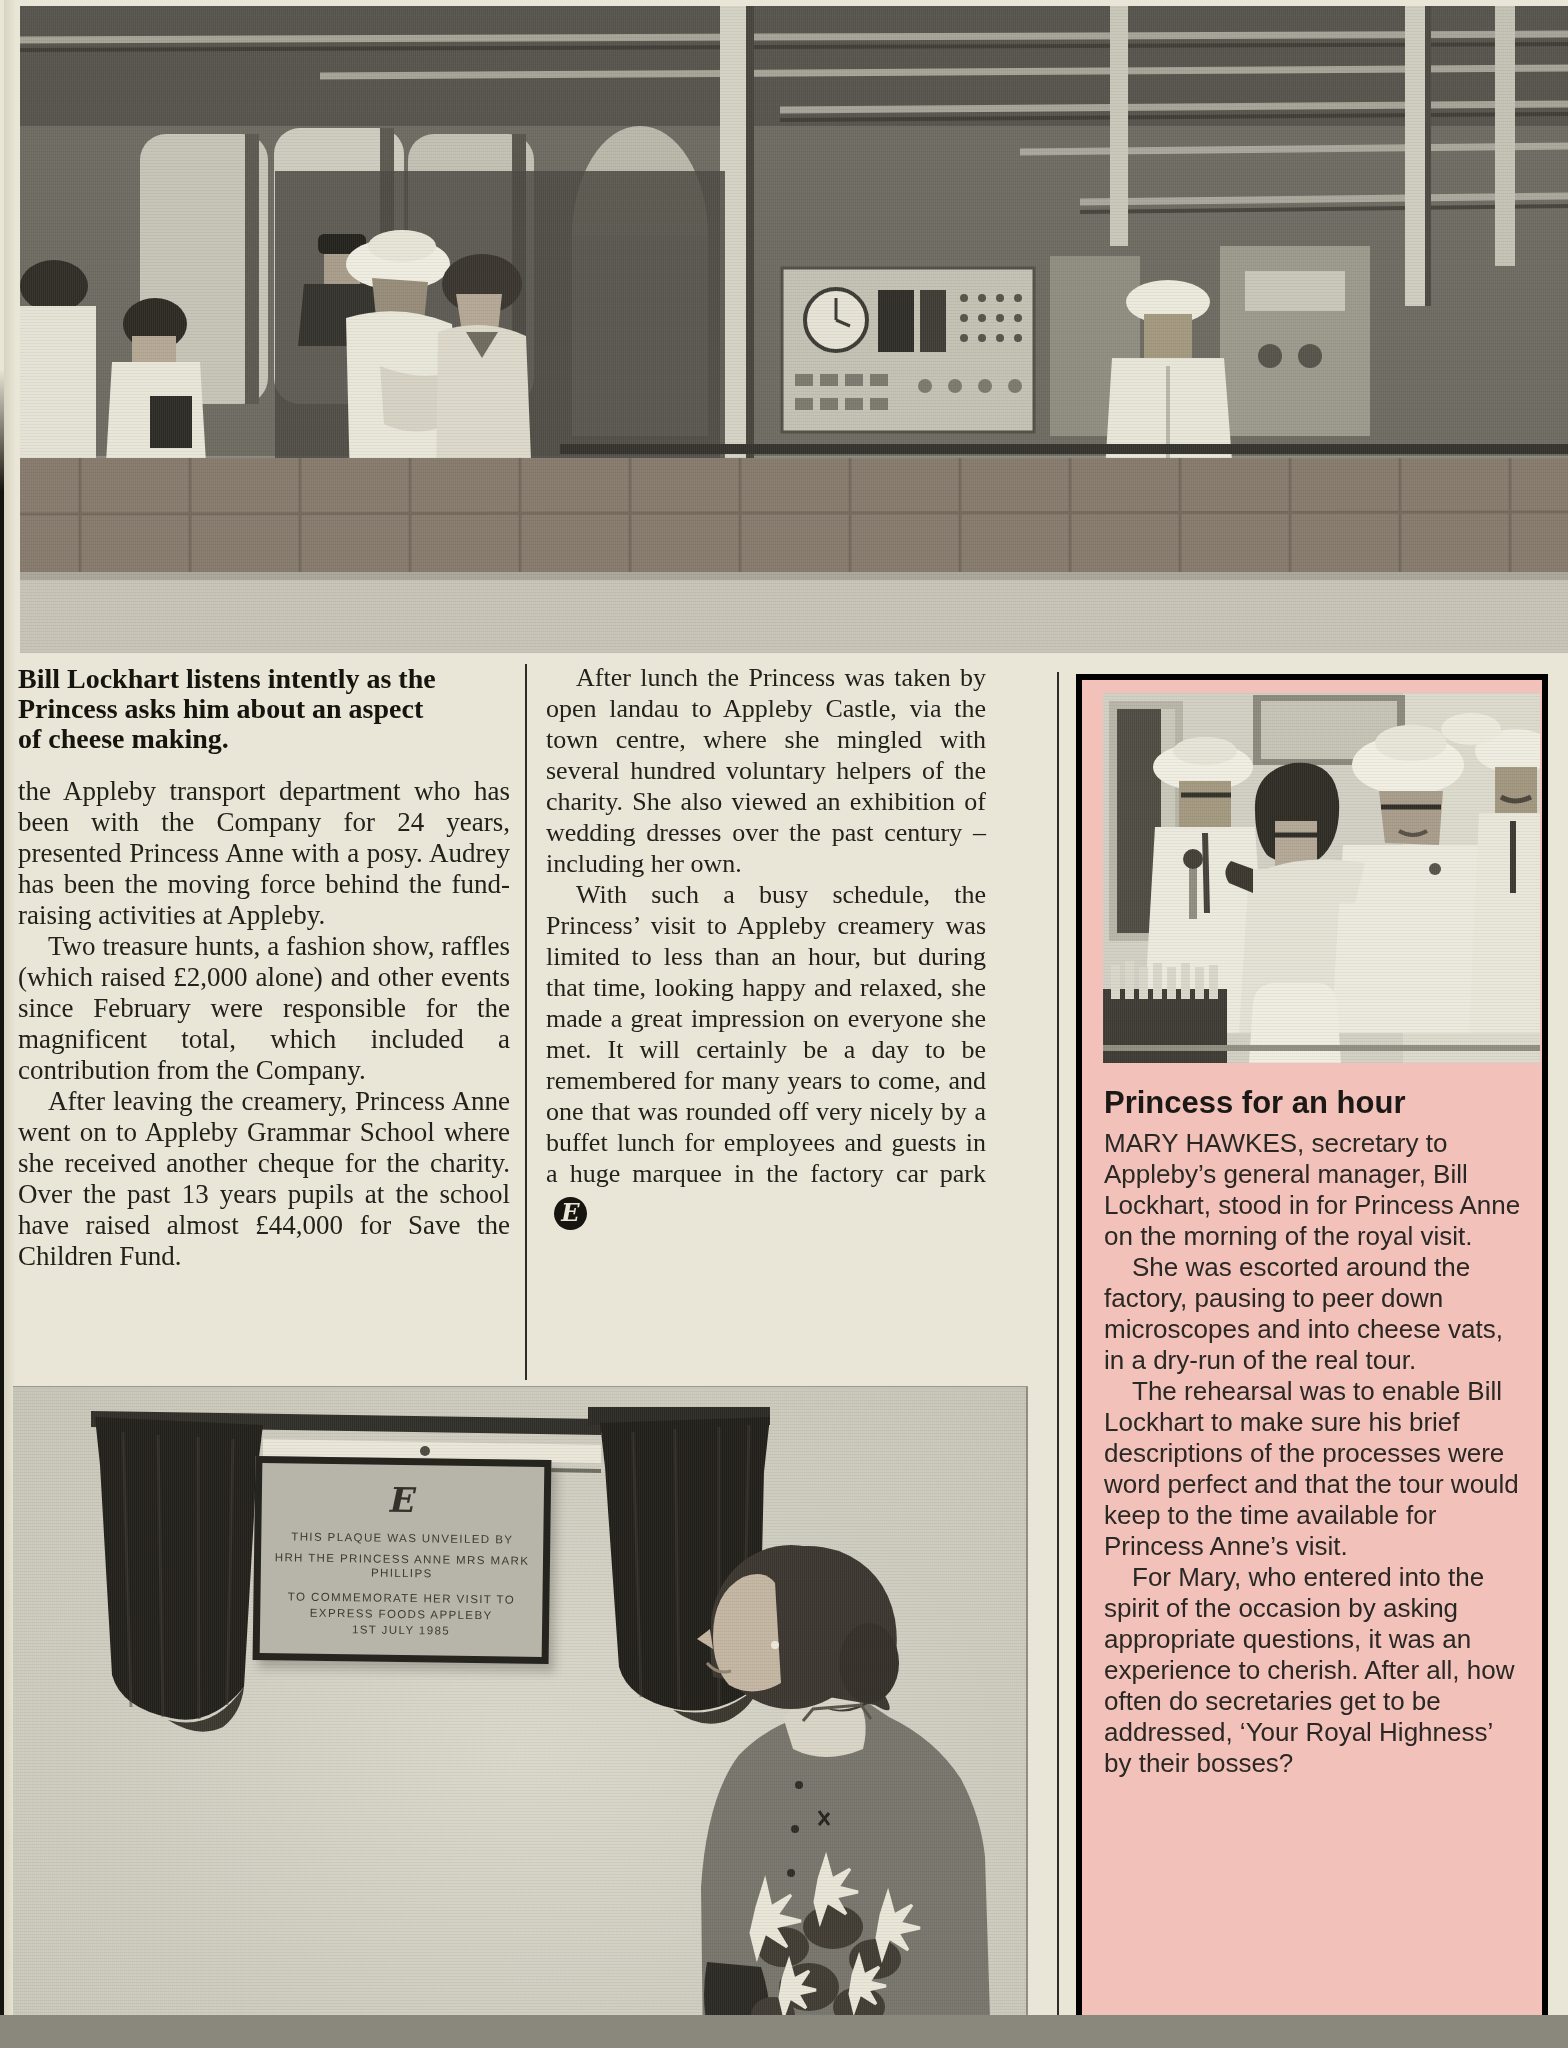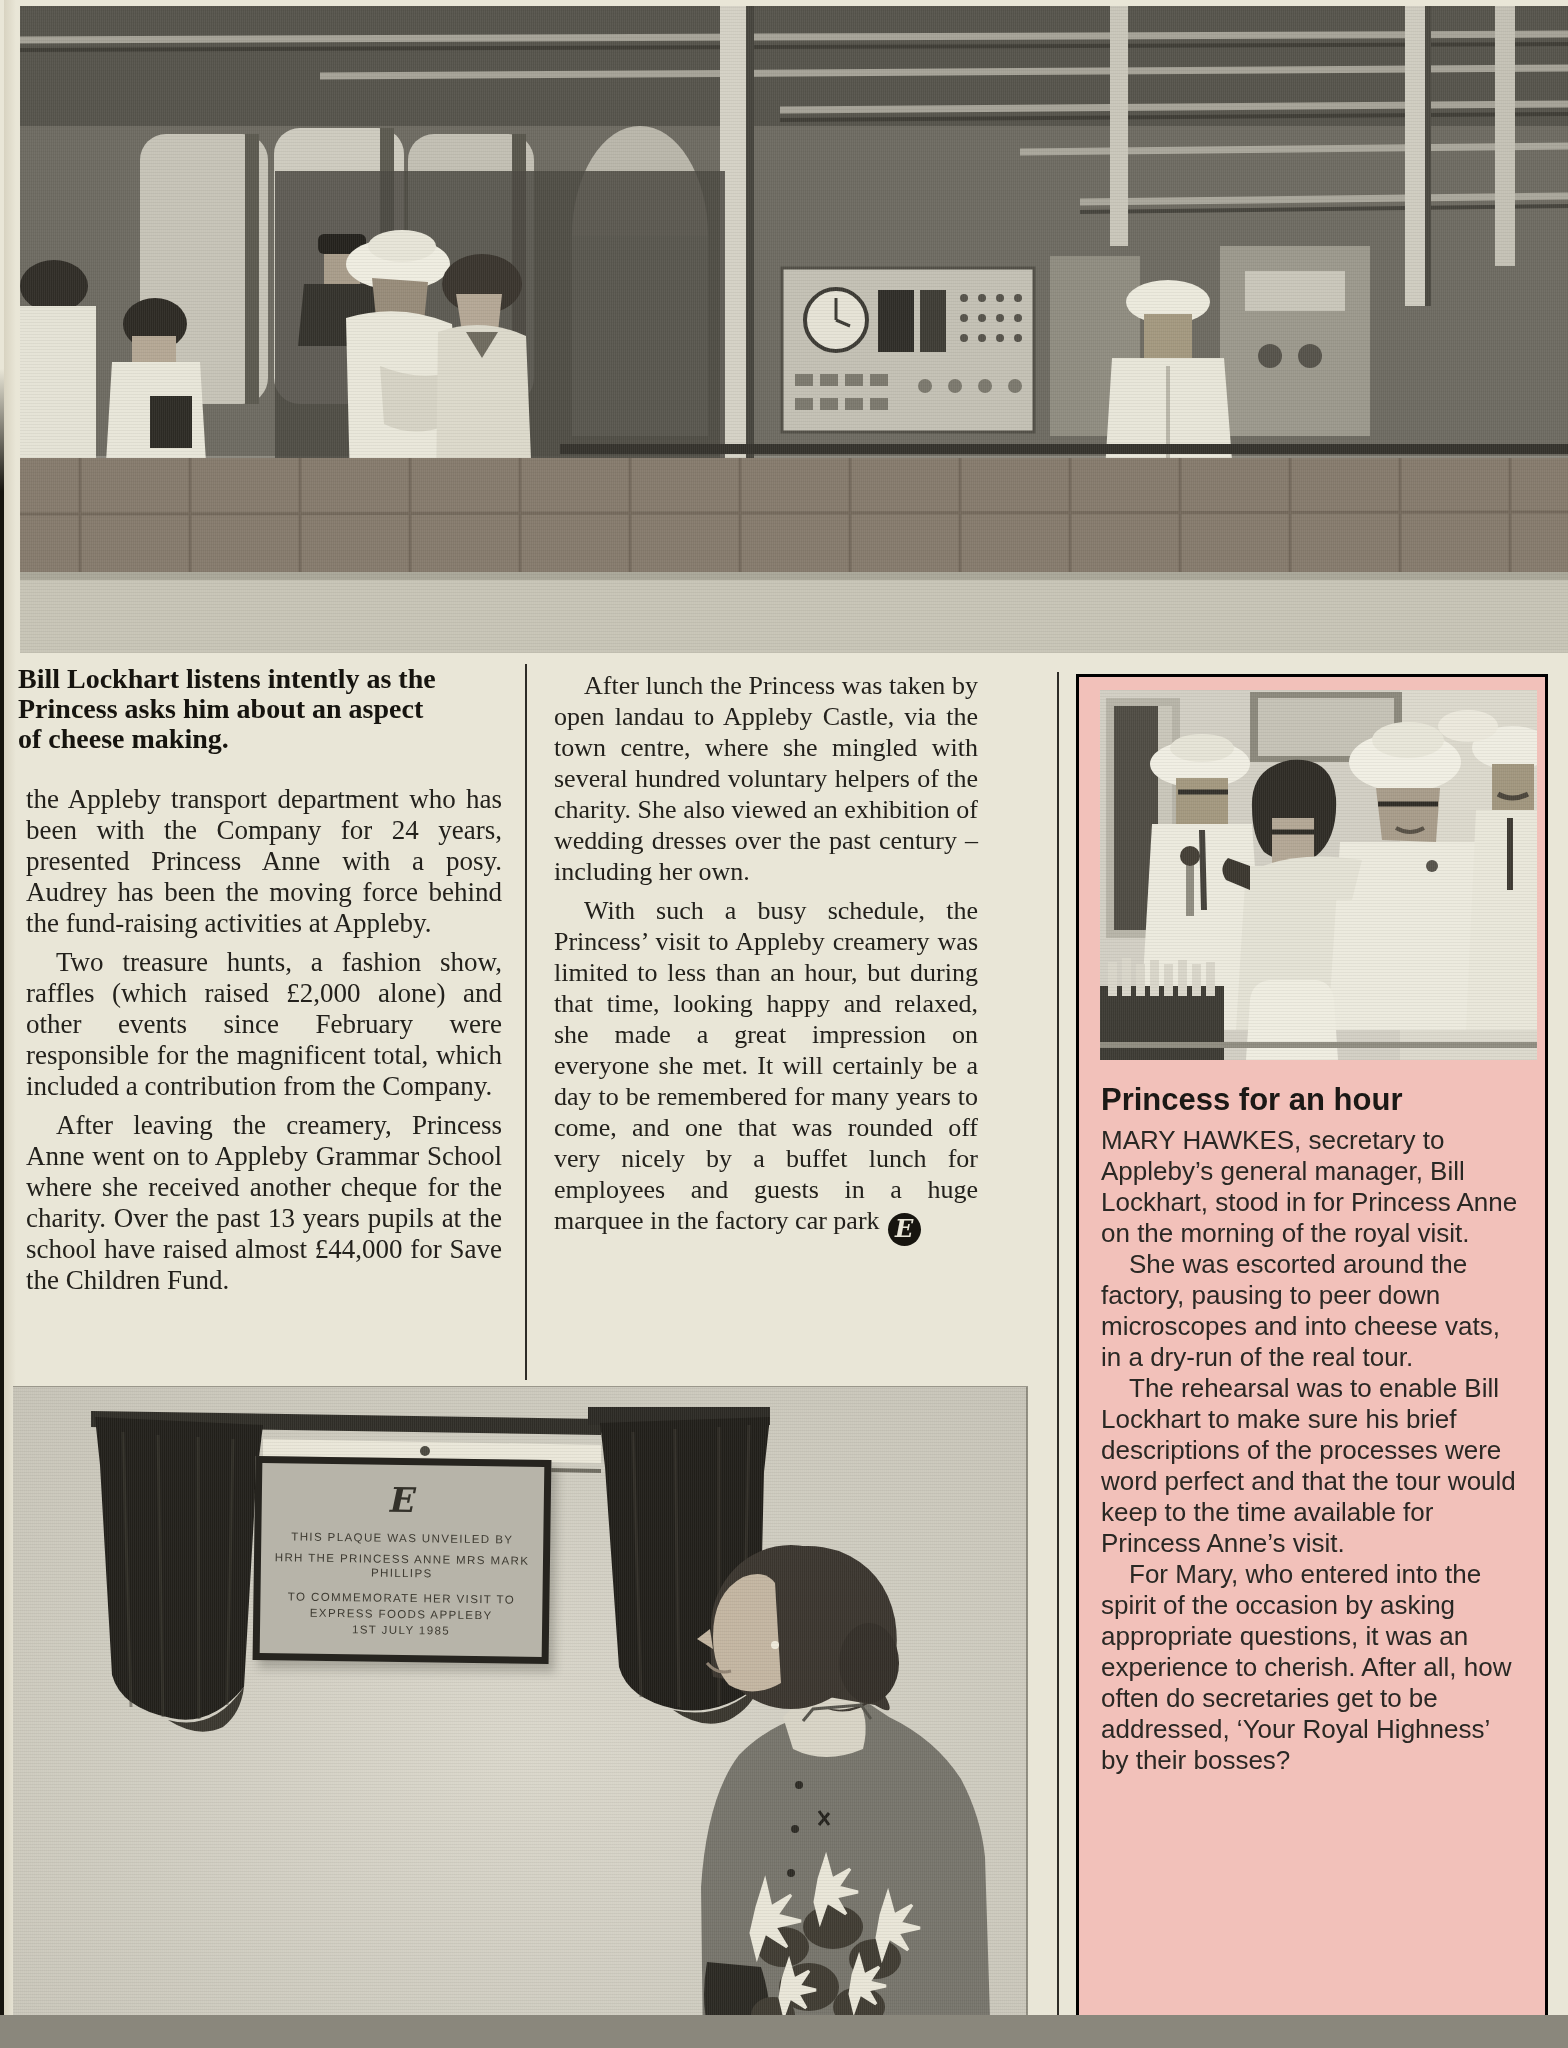--- a/index.html
+++ b/index.html
@@ -15,32 +15,32 @@
                      repeating-linear-gradient(90deg,rgba(255,255,248,.05) 0 1px,rgba(0,0,0,0) 1px 2px);}
   .photo svg{display:block;}
 
   .vrule{position:absolute;width:2px;background:#2e2c27;}
 
   .caption{font-weight:bold;font-size:28px;line-height:30px;color:#16140f;}
   .caption-left{position:absolute;left:18px;top:664px;width:430px;}
   .caption-mid{position:absolute;left:546px;top:1279px;width:452px;line-height:29px;}
 
   .bodycol{position:absolute;text-align:justify;}
-  .bodycol p{margin:8px;}
+  .bodycol p{margin:0;}
   .bodycol p.ind{text-indent:30px;}
   .col-left{left:18px;top:776px;width:492px;font-size:27px;line-height:31px;}
   .col-mid{left:546px;top:662px;width:440px;font-size:26px;line-height:31px;}
 
   .e-badge{display:inline-block;width:33px;height:33px;border-radius:50%;background:#17150f;
     color:#e9e6d7;font-family:"DejaVu Serif",serif;font-style:italic;font-weight:bold;
     font-size:24px;line-height:32px;text-align:center;text-indent:0;
     vertical-align:-8px;margin-left:8px;}
 
   .pink-panel{position:absolute;left:1076px;top:674px;width:472px;height:1368px;
-    background:#f2c1ba;border:3px solid #000000;box-sizing:border-box;
+    background:#f2c1ba;border:6px solid #000000;box-sizing:border-box;
     font-family:"Liberation Sans",sans-serif;color:#2a2824;}
   .sb-heading{position:absolute;left:22px;top:406px;width:420px;
     font-weight:bold;font-size:31px;line-height:34px;color:#1b1916;}
   .sb-body{position:absolute;left:22px;top:448px;width:422px;font-size:26px;line-height:31px;}
   .sb-body p{margin:0;}
   .sb-body p.ind{text-indent:28px;}
 
   .plaque{position:absolute;left:254px;top:1458px;width:282px;height:190px;
     background:#b7b4a9;border:7px solid #26241f;transform:rotate(0.8deg);
     box-shadow:6px 8px 10px rgba(40,38,30,.25);text-align:center;

